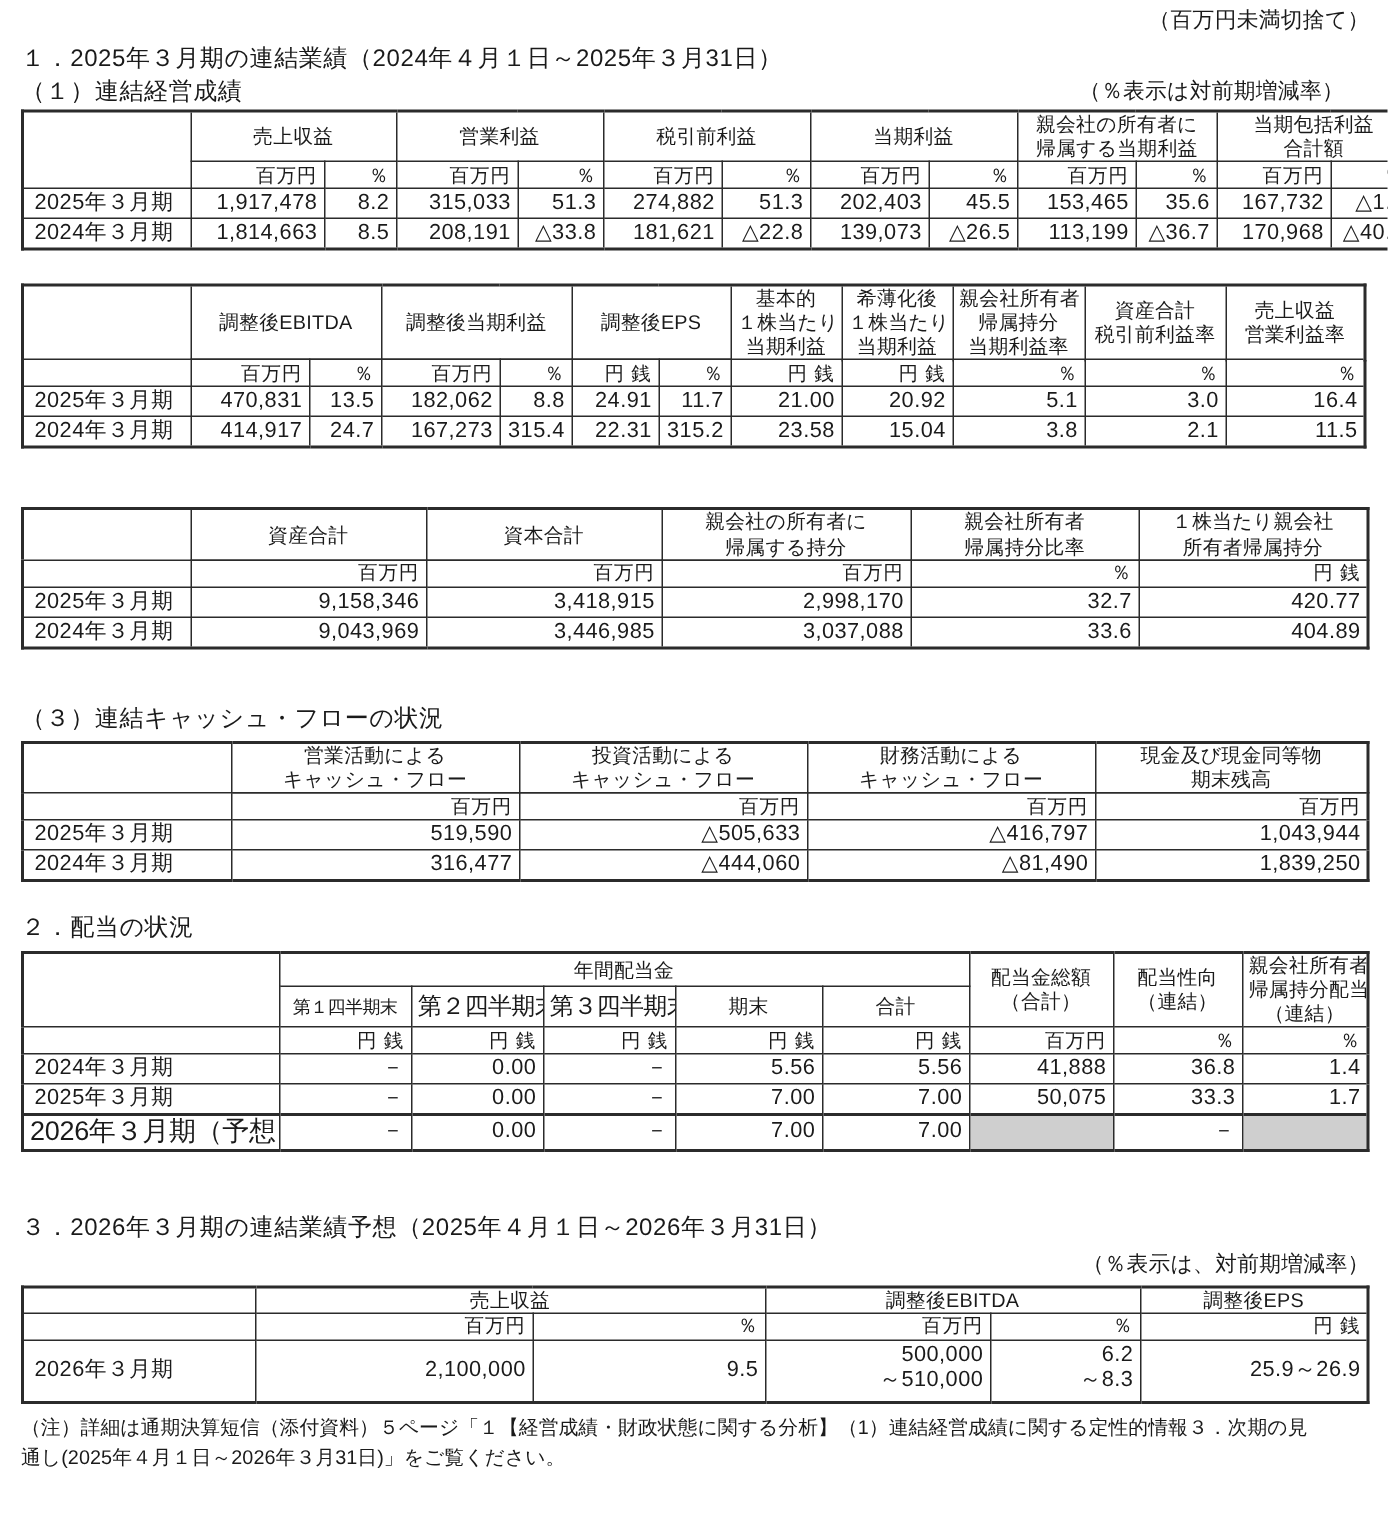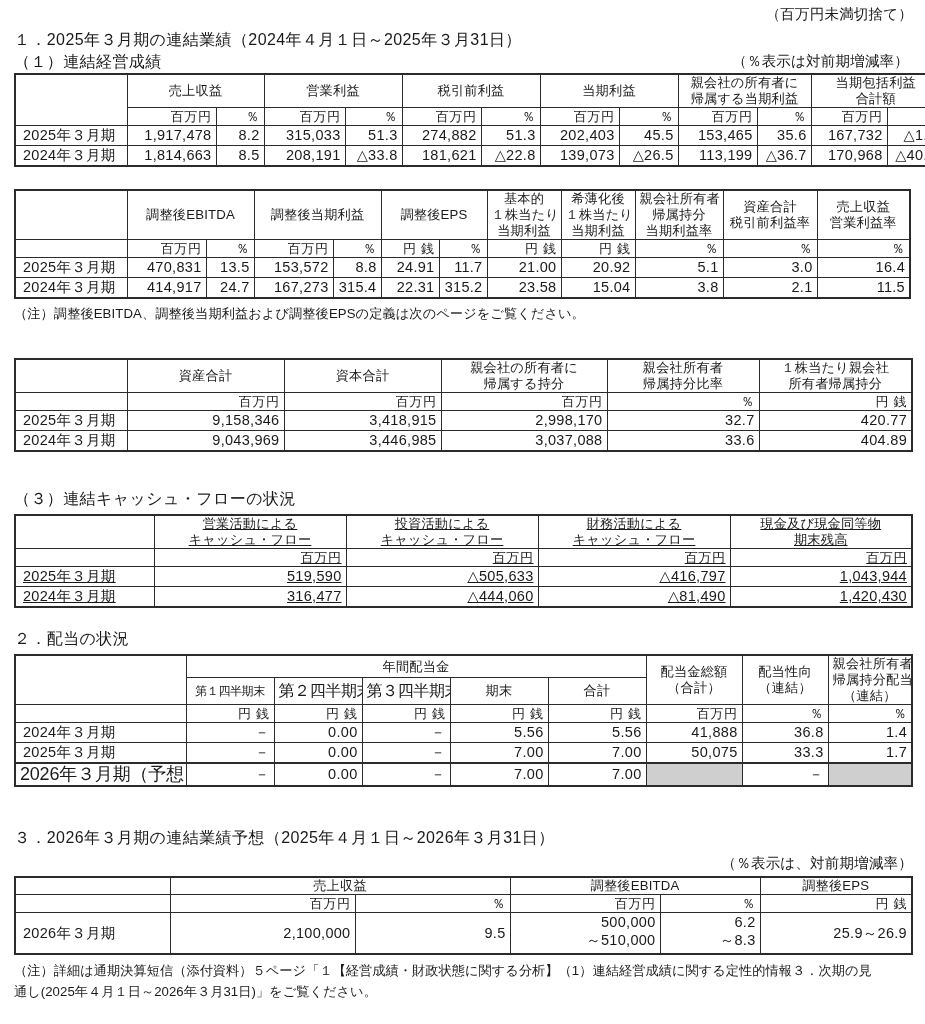--- a/index.html
+++ b/index.html
@@ -121,21 +121,21 @@
 <div class="page">
 
   <div class="right-note" style="padding-top:6px;">（百万円未満切捨て）</div>
 
   <div class="gap-s"></div>
 
   <div class="sec-title">１．2025年３月期の連結業績（2024年４月１日～2025年３月31日）</div>
 
   <div style="position:relative; height:22px;">
     <div class="sub-title">（１）連結経営成績</div>
-    <div class="right-note" style="position:absolute; right:4px; top:2px;">（％表示は対前期増減率）</div>
+    <div class="right-note" style="position:absolute; right:17px; top:2px;">（％表示は対前期増減率）</div>
   </div>
 
   <table class="fin" style="width:897px;">
     <colgroup>
       <col style="width:112px">
         <col style="width:89px">
         <col style="width:48px">
       <col style="width:81px">
         <col style="width:57px">
       <col style="width:79px">
@@ -273,21 +273,21 @@
         <td class="unit">％</td>
         <td class="unit">％</td>
         <td class="unit outer-right">％</td>
       </tr>
     </thead>
     <tbody>
       <tr>
         <td class="period outer-left">2025年３月期</td>
         <td class="num">470,831</td>
         <td class="num">13.5</td>
-        <td class="num">153,572</td>
+        <td class="num">182,062</td>
         <td class="num">8.8</td>
         <td class="num">24.91</td>
         <td class="num">11.7</td>
         <td class="num">21.00</td>
         <td class="num">20.92</td>
         <td class="num">5.1</td>
         <td class="num">3.0</td>
         <td class="num outer-right">16.4</td>
       </tr>
       <tr>
@@ -302,21 +302,20 @@
         <td class="num outer-bot">15.04</td>
         <td class="num outer-bot">3.8</td>
         <td class="num outer-bot">2.1</td>
         <td class="num outer-bot outer-right">11.5</td>
       </tr>
     </tbody>
   </table>
 
   <div style="height:5px;"></div>
 
-  <div class="note-line">（注）調整後EBITDA、調整後当期利益および調整後EPSの定義は次のページをご覧ください。</div>
 
   <div class="gap-xl"></div>
 
   <div style="height:4px;"></div>
 
   <table class="fin" style="width:897px;">
     <colgroup>
       <col style="width:112px">
       <col style="width:157px">
       <col style="width:157px">
@@ -370,21 +369,21 @@
         <td class="num outer-bot outer-right">404.89</td>
       </tr>
     </tbody>
   </table>
 
   <div style="height:36px;"></div>
 
   <div class="sub-title">（３）連結キャッシュ・フローの状況</div>
   <div style="height:4px;"></div>
 
-  <table class="fin" style="width:897px;text-decoration:underline;">
+  <table class="fin" style="width:897px;">
     <colgroup>
       <col style="width:139px">
       <col style="width:192px">
       <col style="width:192px">
       <col style="width:192px">
       <col style="width:182px">
     </colgroup>
     <thead>
       <tr>
         <th rowspan="2" class="outer-top outer-left"></th>
@@ -420,21 +419,21 @@
         <td class="num">519,590</td>
         <td class="num">△505,633</td>
         <td class="num">△416,797</td>
         <td class="num outer-right">1,043,944</td>
       </tr>
       <tr>
         <td class="period outer-left outer-bot">2024年３月期</td>
         <td class="num outer-bot">316,477</td>
         <td class="num outer-bot">△444,060</td>
         <td class="num outer-bot">△81,490</td>
-        <td class="num outer-bot outer-right">1,420,430</td>
+        <td class="num outer-bot outer-right">1,839,250</td>
       </tr>
     </tbody>
   </table>
 
   <div style="height:20px;"></div>
 
   <div class="sec-title">２．配当の状況</div>
   <div style="height:4px;"></div>
 
   <table class="fin" style="width:897px;">

